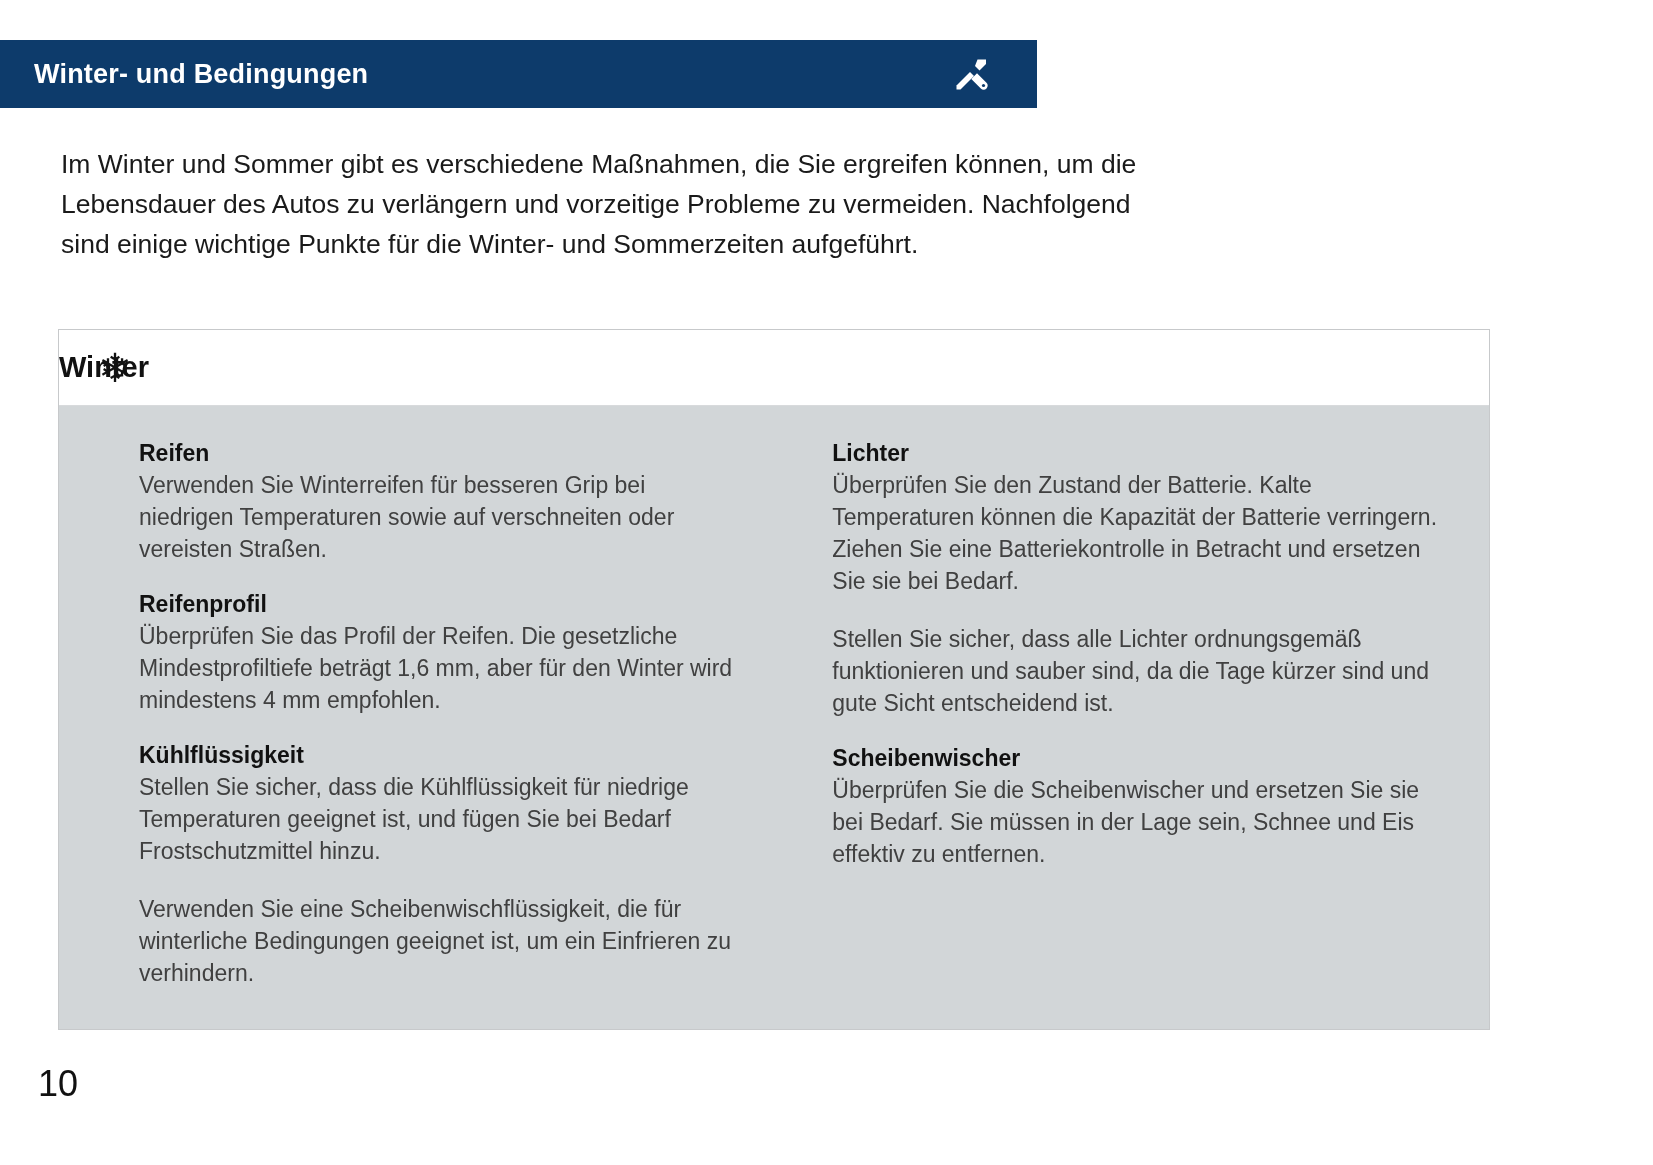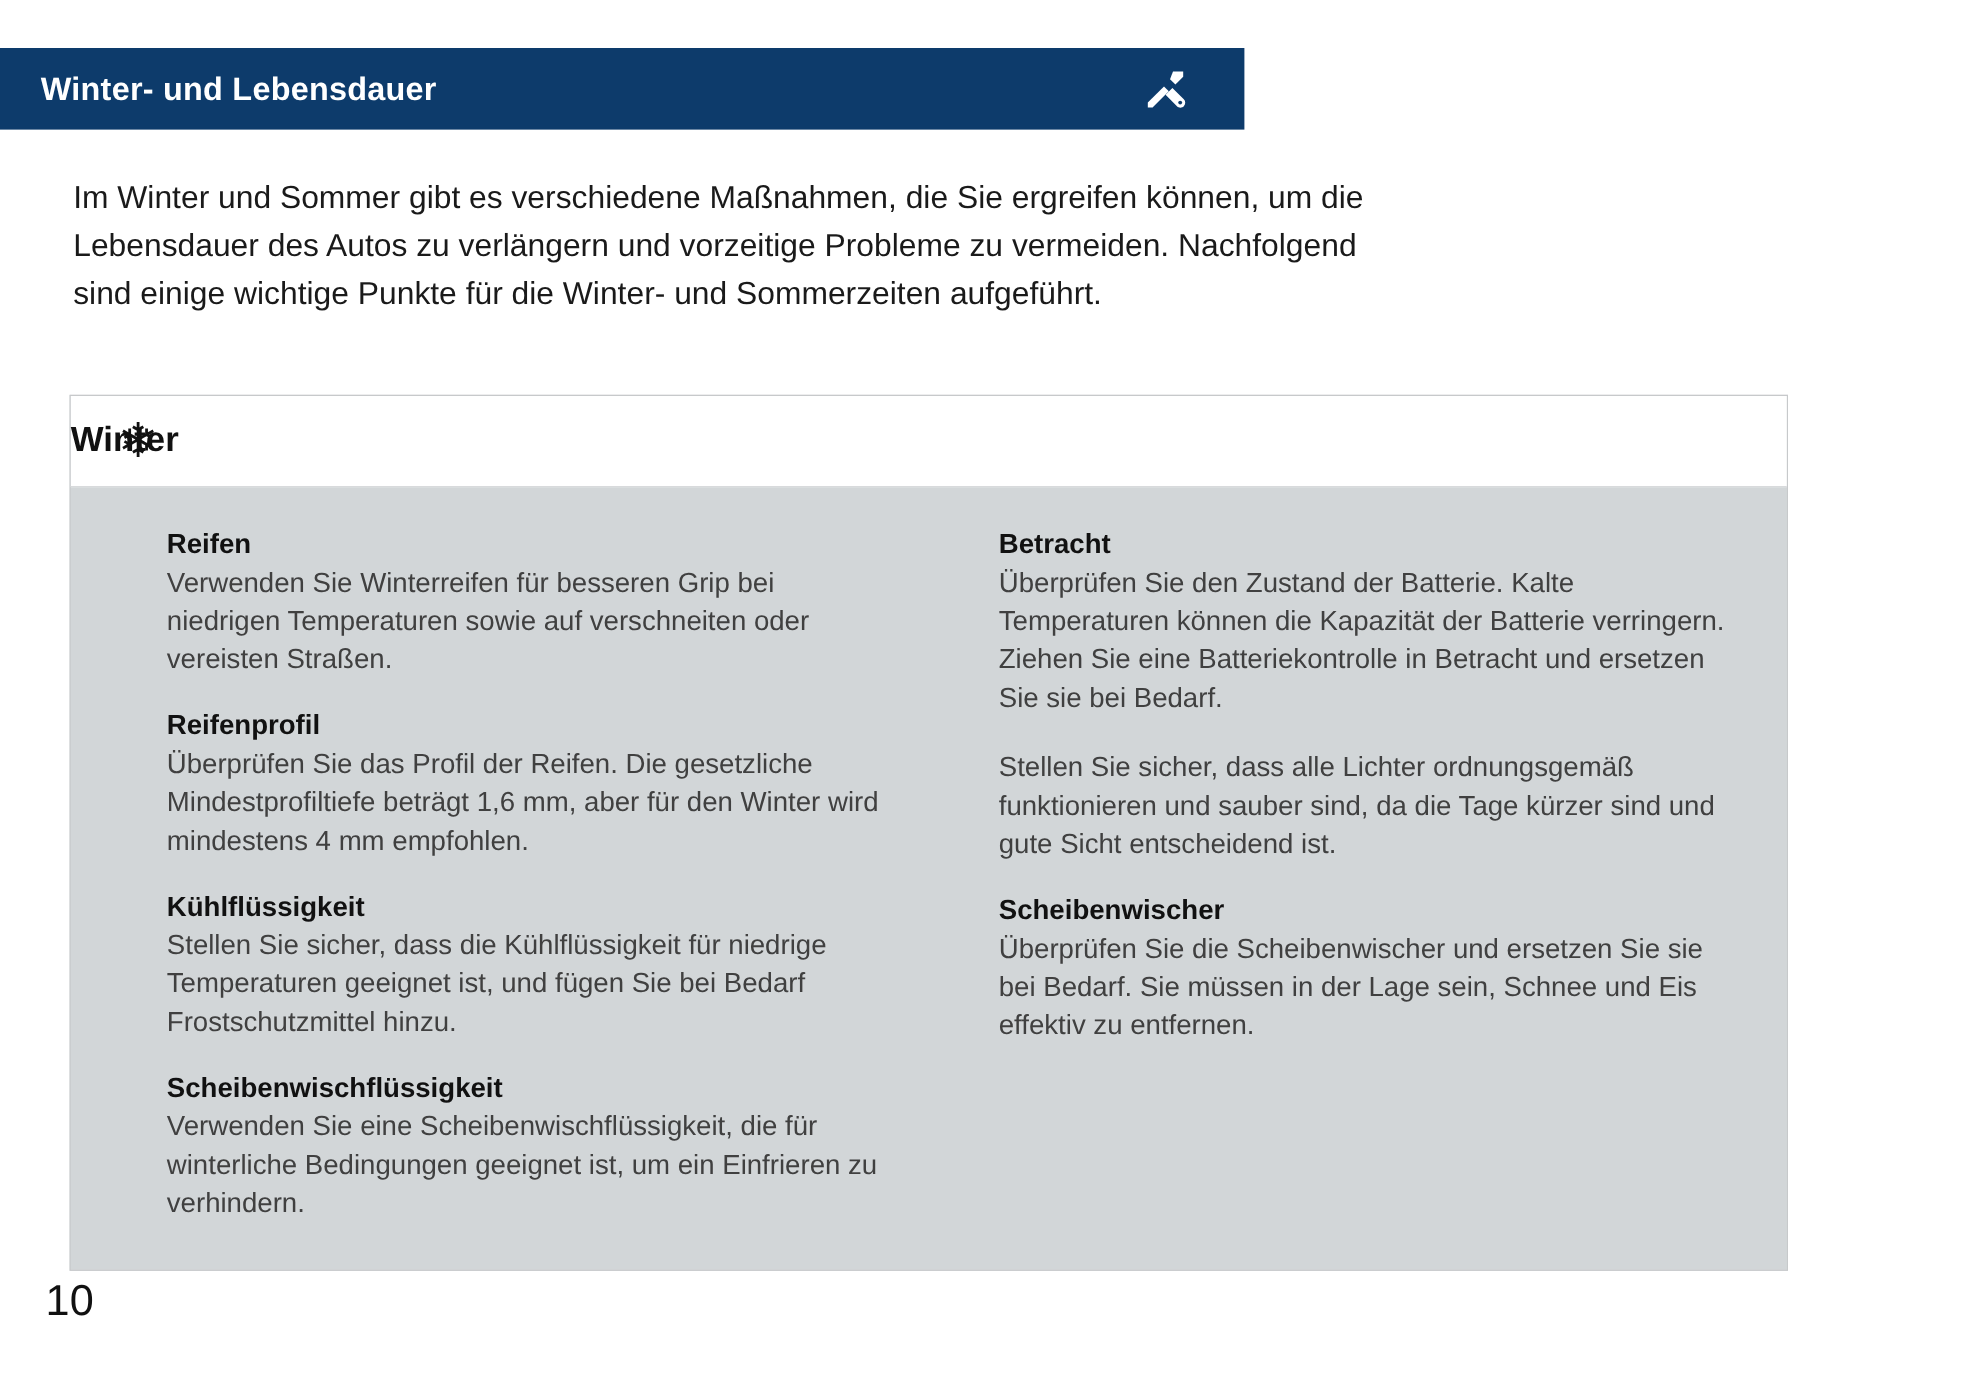--- a/index.html
+++ b/index.html
@@ -130,21 +130,21 @@
     left: 38px;
     top: 1063px;
     font-size: 36px;
     color: #111111;
   }
 </style>
 </head>
 <body>
 
 <div class="header-bar">
-  <div class="header-title">Winter- und Lebensdauer</div>
+  <div class="header-title">Winter- und Bedingungen</div>
   <div class="header-icon">
     <svg width="38" height="38" viewBox="0 0 38 38" aria-hidden="true">
       <g fill="#ffffff">
 
         <path d="M3.5 30.5 L17 17 L21 21 L7.5 34.5 L3.5 34.5 Z" transform="rotate(0)"></path>
         <path d="M24.5 4.5 l8.5 0 l0 4.5 l-6.5 6.5 l-4.5 -4.5 z"></path>
 
         <path d="M33.5 33.5 c-1.6 1.6 -4.1 1.6 -5.7 0 l-9.5 -9.5 l5.7 -5.7 l9.5 9.5 c1.6 1.6 1.6 4.1 0 5.7 z"></path>
         <circle cx="30.5" cy="30.5" r="1.6" fill="#0d3b6b"></circle>
       </g>
@@ -167,27 +167,26 @@
       </div>
       <div class="entry">
         <div class="entry-title">Reifenprofil</div>
         <div class="entry-text">Überprüfen Sie das Profil der Reifen. Die gesetzliche Mindestprofiltiefe beträgt 1,6 mm, aber für den Winter wird mindestens 4 mm empfohlen.</div>
       </div>
       <div class="entry">
         <div class="entry-title">Kühlflüssigkeit</div>
         <div class="entry-text">Stellen Sie sicher, dass die Kühlflüssigkeit für niedrige Temperaturen geeignet ist, und fügen Sie bei Bedarf Frostschutzmittel hinzu.</div>
       </div>
       <div class="entry">
-        <div class="entry-title">Scheibenwischflüssigkeit</div>
         <div class="entry-text">Verwenden Sie eine Scheibenwischflüssigkeit, die für winterliche Bedingungen geeignet ist, um ein Einfrieren zu verhindern.</div>
       </div>
     </div>
     <div class="col col-right">
       <div class="entry">
-        <div class="entry-title">Betracht</div>
+        <div class="entry-title">Lichter</div>
         <div class="entry-text">Überprüfen Sie den Zustand der Batterie. Kalte Temperaturen können die Kapazität der Batterie verringern. Ziehen Sie eine Batteriekontrolle in Betracht und ersetzen Sie sie bei Bedarf.</div>
       </div>
       <div class="entry">
         <div class="entry-text">Stellen Sie sicher, dass alle Lichter ordnungsgemäß funktionieren und sauber sind, da die Tage kürzer sind und gute Sicht entscheidend ist.</div>
       </div>
       <div class="entry">
         <div class="entry-title">Scheibenwischer</div>
         <div class="entry-text">Überprüfen Sie die Scheibenwischer und ersetzen Sie sie bei Bedarf. Sie müssen in der Lage sein, Schnee und Eis effektiv zu entfernen.</div>
       </div>
     </div>

